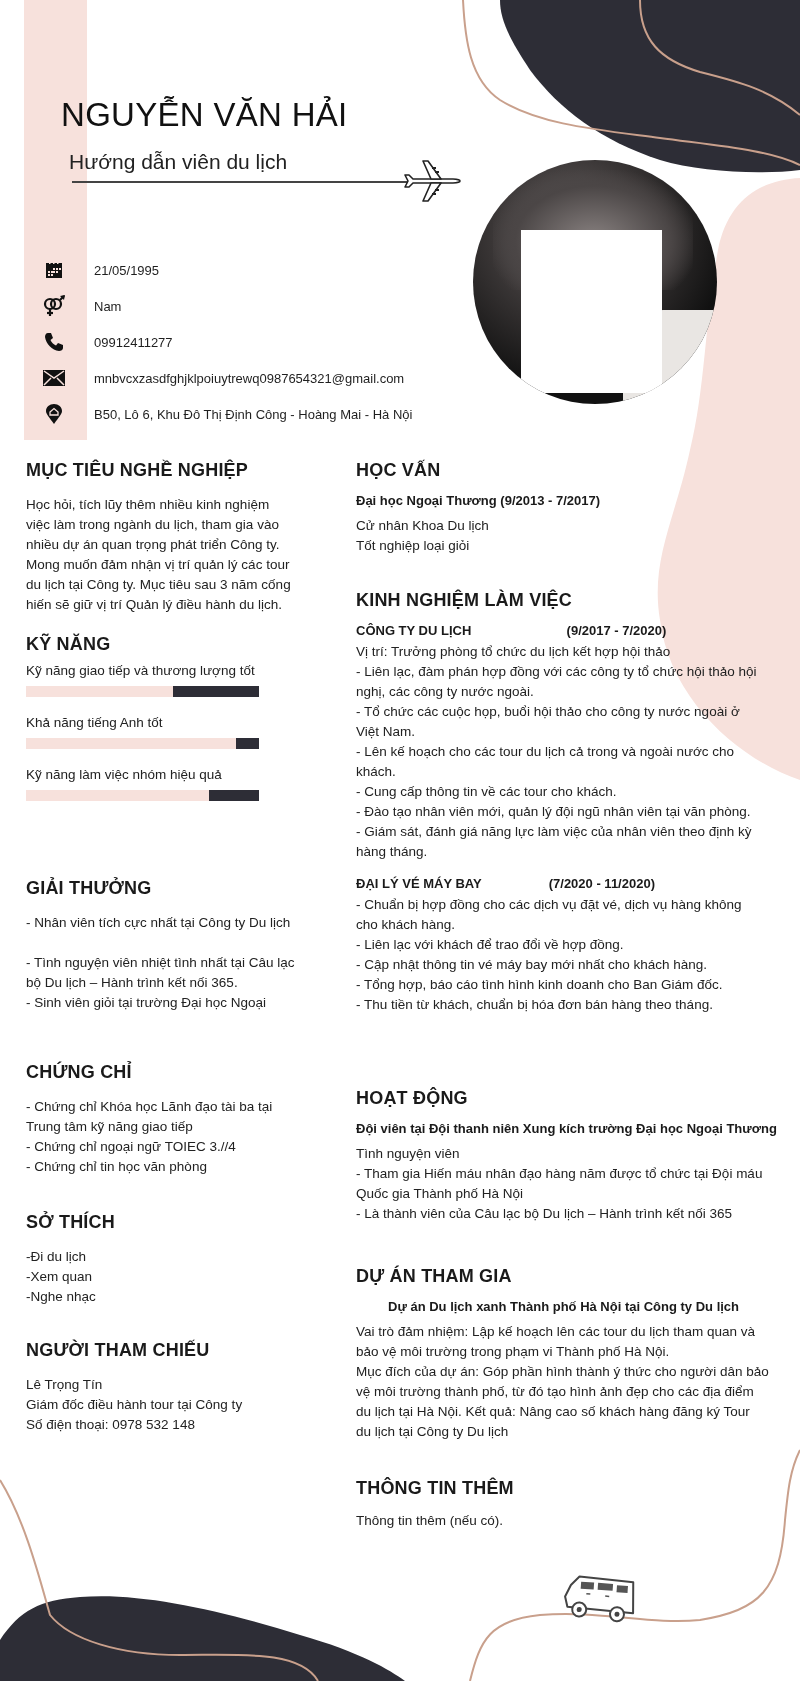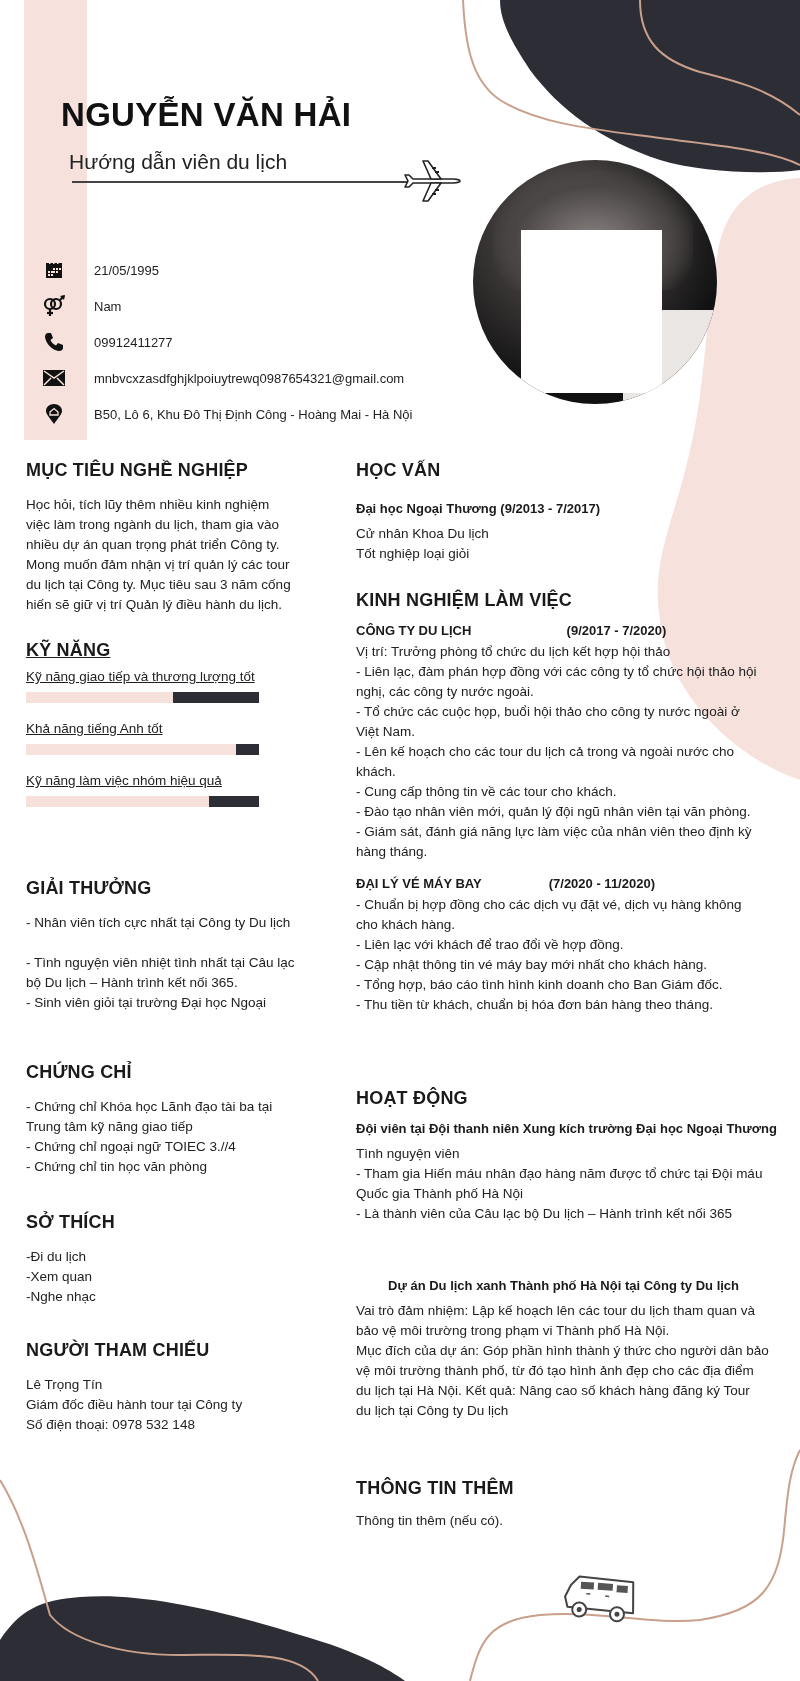--- a/index.html
+++ b/index.html
@@ -11,21 +11,21 @@
     color: #1f1f1f;
     overflow: hidden;
   }
   .deco { position: absolute; left: 0; top: 0; width: 800px; height: 1681px; pointer-events: none; }
   .pink-strip {
     position: absolute; left: 24px; top: 0; width: 63px; height: 440px;
     background: #f7e1dc;
   }
   .name {
     position: absolute; left: 61px; top: 96px;
-    font-size: 33px; font-weight: 700; letter-spacing: 0.3px; color: #111;
+    font-size: 33px; font-weight: 400; letter-spacing: 0.3px; color: #111;
   }
   .job-title {
     position: absolute; left: 69px; top: 150px;
     font-size: 21px; color: #222;
   }
   .title-line {
     position: absolute; left: 72px; top: 181px; width: 340px; height: 2px; background: #444;
   }
   .plane {
     position: absolute; left: 403px; top: 158px; width: 58px; height: 46px;
@@ -179,21 +179,21 @@
     <div class="p" style="margin-top:14px; width:280px;">
       <div>Học hỏi, tích lũy thêm nhiều kinh nghiệm</div>
       <div>việc làm trong ngành du lịch, tham gia vào</div>
       <div>nhiều dự án quan trọng phát triển Công ty.</div>
       <div>Mong muốn đảm nhận vị trí quản lý các tour</div>
       <div>du lịch tại Công ty. Mục tiêu sau 3 năm cống</div>
       <div>hiến sẽ giữ vị trí Quản lý điều hành du lịch.</div>
     </div>
   </section>
 
-  <section style="position:absolute; top:180px;text-decoration:underline;">
+  <section style="position:absolute; top:174px;">
     <h2 class="sec-title">KỸ NĂNG</h2>
     <div style="margin-top:6px;">
       <div class="skill-label">Kỹ năng giao tiếp và thương lượng tốt</div>
       <div class="skill-bar">
           <div class="dark" style="width:86px"></div>
         </div>
     </div>
     <div style="margin-top:18px;">
       <div class="skill-label">Khả năng tiếng Anh tốt</div>
       <div class="skill-bar">
@@ -244,21 +244,21 @@
       <div>Lê Trọng Tín</div>
       <div>Giám đốc điều hành tour tại Công ty</div>
       <div>Số điện thoại: 0978 532 148</div>
     </div>
   </section>
 </div>
 
 <div class="col-right">
   <section style="position:absolute; top:0;">
     <h2 class="sec-title">HỌC VẤN</h2>
-    <div class="bold-sub" style="margin-top:20px;">Đại học Ngoại Thương (9/2013 - 7/2017)</div>
+    <div class="bold-sub" style="margin-top:12px;">Đại học Ngoại Thương (9/2013 - 7/2017)</div>
     <div class="p" style="margin-top:8px;">
       <div>Cử nhân Khoa Du lịch</div>
       <div>Tốt nghiệp loại giỏi</div>
     </div>
   </section>
 
   <section style="position:absolute; top:130px; width:440px;">
     <h2 class="sec-title">KINH NGHIỆM LÀM VIỆC</h2>
     <div style="margin-top:12px;">
       <div class="bold-sub">
@@ -302,20 +302,21 @@
     <div class="bold-sub" style="margin-top:12px;">Đội viên tại Đội thanh niên Xung kích trường Đại học Ngoại Thương</div>
     <div class="p" style="margin-top:8px;">
       <div>Tình nguyện viên</div>
       <div>- Tham gia Hiến máu nhân đạo hàng năm được tổ chức tại Đội máu</div>
       <div>Quốc gia Thành phố Hà Nội</div>
       <div>- Là thành viên của Câu lạc bộ Du lịch – Hành trình kết nối 365</div>
     </div>
   </section>
 
   <section style="position:absolute; top:806px; width:440px;">
+    <h2 class="sec-title">DỰ ÁN THAM GIA</h2>
     <div class="bold-sub" style="margin-top:12px;padding-left:32px;">Dự án Du lịch xanh Thành phố Hà Nội tại Công ty Du lịch</div>
     <div class="p" style="margin-top:8px;">
       <div>Vai trò đảm nhiệm: Lập kế hoạch lên các tour du lịch tham quan và</div>
       <div>bảo vệ môi trường trong phạm vi Thành phố Hà Nội.</div>
       <div>Mục đích của dự án: Góp phần hình thành ý thức cho người dân bảo</div>
       <div>vệ môi trường thành phố, từ đó tạo hình ảnh đẹp cho các địa điểm</div>
       <div>du lịch tại Hà Nội. Kết quả: Nâng cao số khách hàng đăng ký Tour</div>
       <div>du lịch tại Công ty Du lịch</div>
     </div>
   </section>

